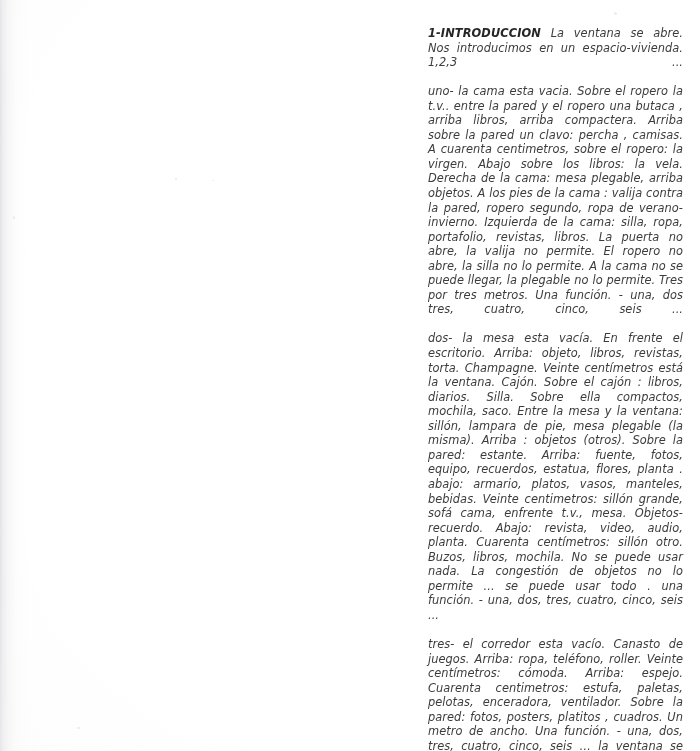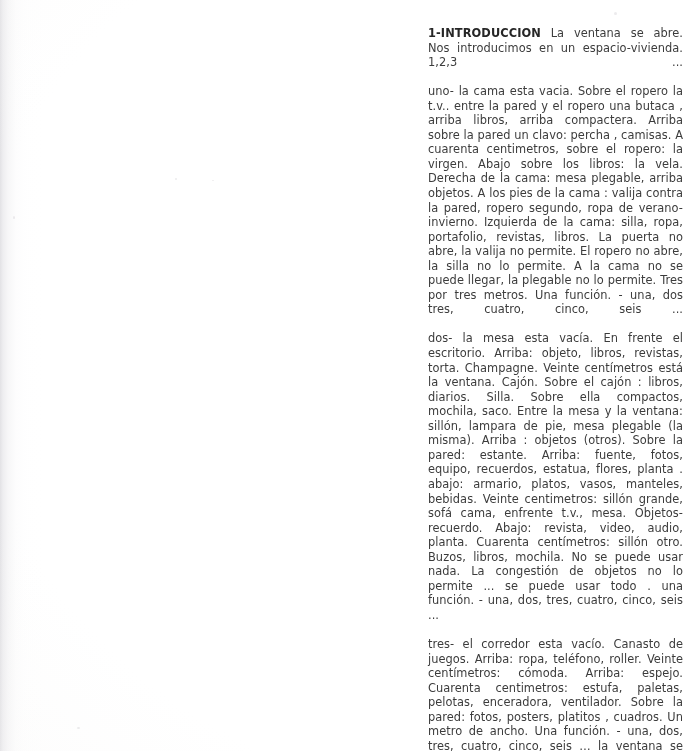--- a/index.html
+++ b/index.html
@@ -23,20 +23,21 @@
     background: #ffffff;
     
     background-image:
       linear-gradient(to right,
         rgba(160,158,168,0.30) 0px,
         rgba(178,176,186,0.22) 3px,
         rgba(196,194,202,0.14) 8px,
         rgba(226,225,230,0.07) 16px,
         rgba(245,245,247,0.03) 26px,
         rgba(255,255,255,0) 44px);
+    font-style: italic;
   }
 
   
   #scan-tint {
     position: absolute;
     inset: 0;
     background: radial-gradient(130% 110% at 68% 45%,
                 rgba(255,255,255,0) 55%,
                 rgba(246,245,244,0.55) 100%);
     pointer-events: none;

